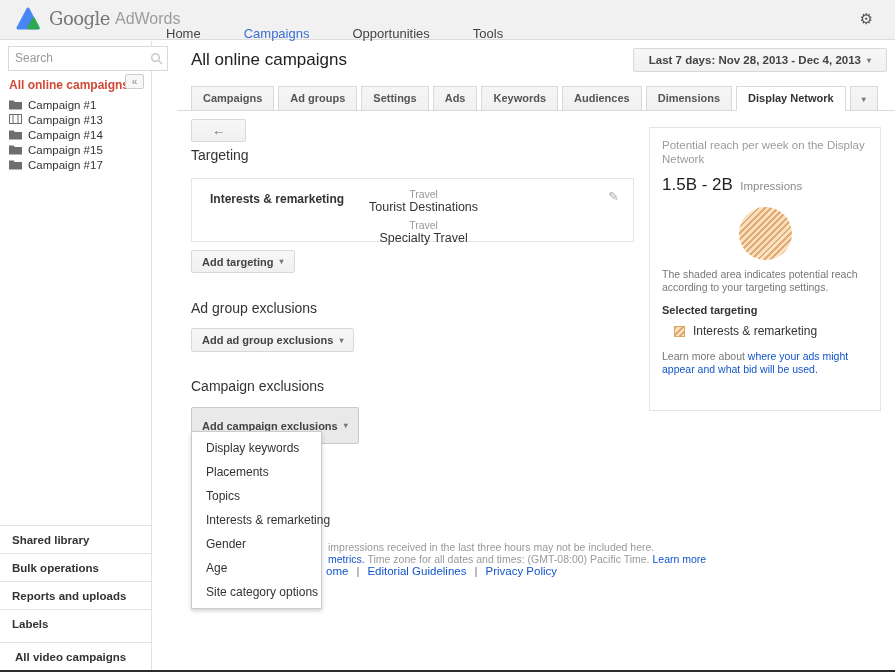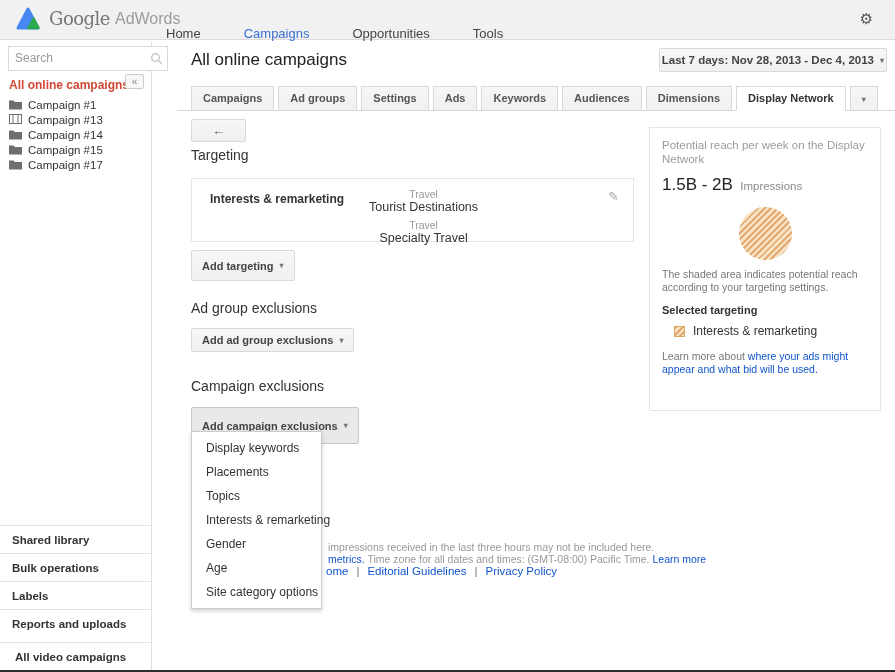--- a/index.html
+++ b/index.html
@@ -37,21 +37,21 @@
   .sb-video { margin-top:5px; padding-left:15px; }
   .bottom-strip { position:absolute; bottom:0; left:0; right:0; height:2px; background:#2d2d2d; }
 
   
   .main { position:absolute; top:41px; left:177px; right:0; bottom:0; background:#fff; }
   .page-title { position:absolute; top:9px; left:14px; font-size:17px; color:#222; }
   .gbtn { display:inline-flex; align-items:center; justify-content:center; border:1px solid #d9d9d9;
     background:linear-gradient(#f7f7f7,#f0f0f0); border-radius:2px; font-size:11px; font-weight:bold; color:#444;
     cursor:pointer; white-space:nowrap; }
   .caret { font-size:8px; color:#777; margin-left:6px; }
-  .date-btn { position:absolute; top:7px; right:8px; height:24px; padding:0 2px; font-size:11.5px; }
+  .date-btn { position:absolute; top:7px; right:8px; height:24px; padding:0 15px; font-size:11.5px; }
 
   .tab-rule { position:absolute; top:69px; left:0; right:0; height:1px; background:#d9d9d9; z-index:1; }
   .tab-row { position:absolute; top:45px; left:14px; right:0; height:25px; z-index:2; display:flex; }
   .tab { height:25px; line-height:23px; border:1px solid #d9d9d9; background:linear-gradient(#f6f6f6,#f0f0f0);
     margin-right:4px; padding:0 11px; font-size:11px; font-weight:bold; color:#555; cursor:pointer; }
   .tab.active { background:#fff; color:#333; border-bottom:1px solid #fff; }
   .tab-more { width:28px; text-align:center; padding:0; }
   .tab-more .caret { margin:0; }
 
   .back-btn { position:absolute; top:78px; left:14px; width:55px; height:23px; font-size:13px; color:#666; }
@@ -61,21 +61,21 @@
   .h-campaign { top:337px; }
 
   .t-card { position:absolute; top:137px; left:14px; width:443px; height:64px; border:1px solid #e5e5e5; background:#fff; }
   .t-card-label { position:absolute; left:18px; top:13px; font-weight:bold; font-size:12px; color:#333; }
   .t-card-entries { position:absolute; left:177px; top:9px;text-align:center; }
   .t-entry { margin-bottom:5px; }
   .t-entry-cat { font-size:10.5px; color:#999; line-height:12px; }
   .t-entry-val { font-size:12.5px; color:#333; line-height:14px; }
   .edit-icon { position:absolute; right:14px; top:10px; color:#aaa; font-size:13px; cursor:pointer; }
 
-  .add-targeting-btn { position:absolute; top:209px; left:14px; height:31px; padding:0 10px; }
+  .add-targeting-btn { position:absolute; top:209px; left:14px; height:23px; padding:0 10px; }
   .add-adgroup-btn { position:absolute; top:287px; left:14px; height:24px; padding:0 10px; }
   .add-campaign-btn { position:absolute; top:366px; left:14px; height:37px; padding:0 10px;
     background:#e9e9e9; border-color:#c9c9c9; }
 
   .dropdown { position:absolute; top:390px; left:14px; width:131px; background:#fff; border:1px solid #ccc;
     box-shadow:0 2px 4px rgba(0,0,0,.18); z-index:10; padding:4px 0; }
   .dd-item { padding:5px 14px; font-size:12px; color:#333; cursor:pointer; white-space:nowrap; }
 
   
   .reach-panel { position:absolute; top:86px; right:14px; width:232px; min-height:284px; border:1px solid #e5e5e5; background:#fff; padding:10px 12px 12px; }
@@ -168,22 +168,22 @@
         <svg class="cicon" viewBox="0 0 13 11">
             <path d="M0 1.5 h4.5 l1.5 1.5 H13 V10.5 H0z" fill="#6e6e6e"></path>
           </svg>
         <span>Campaign #17</span>
       </div>
     </div>
 
     <div class="sidebar-bottom">
       <div class="sb-item">Shared library</div>
       <div class="sb-item">Bulk operations</div>
+      <div class="sb-item">Reports and uploads</div>
       <div class="sb-item">Labels</div>
-      <div class="sb-item">Reports and uploads</div>
       <div class="sb-item sb-video">All video campaigns</div>
     </div>
   </div>
 
   <div class="main">
     <div class="page-title">All online campaigns</div>
     <div class="gbtn date-btn">
       <span>Last 7 days: Nov 28, 2013 - Dec 4, 2013</span>
       <span class="caret">▾</span>
     </div>

